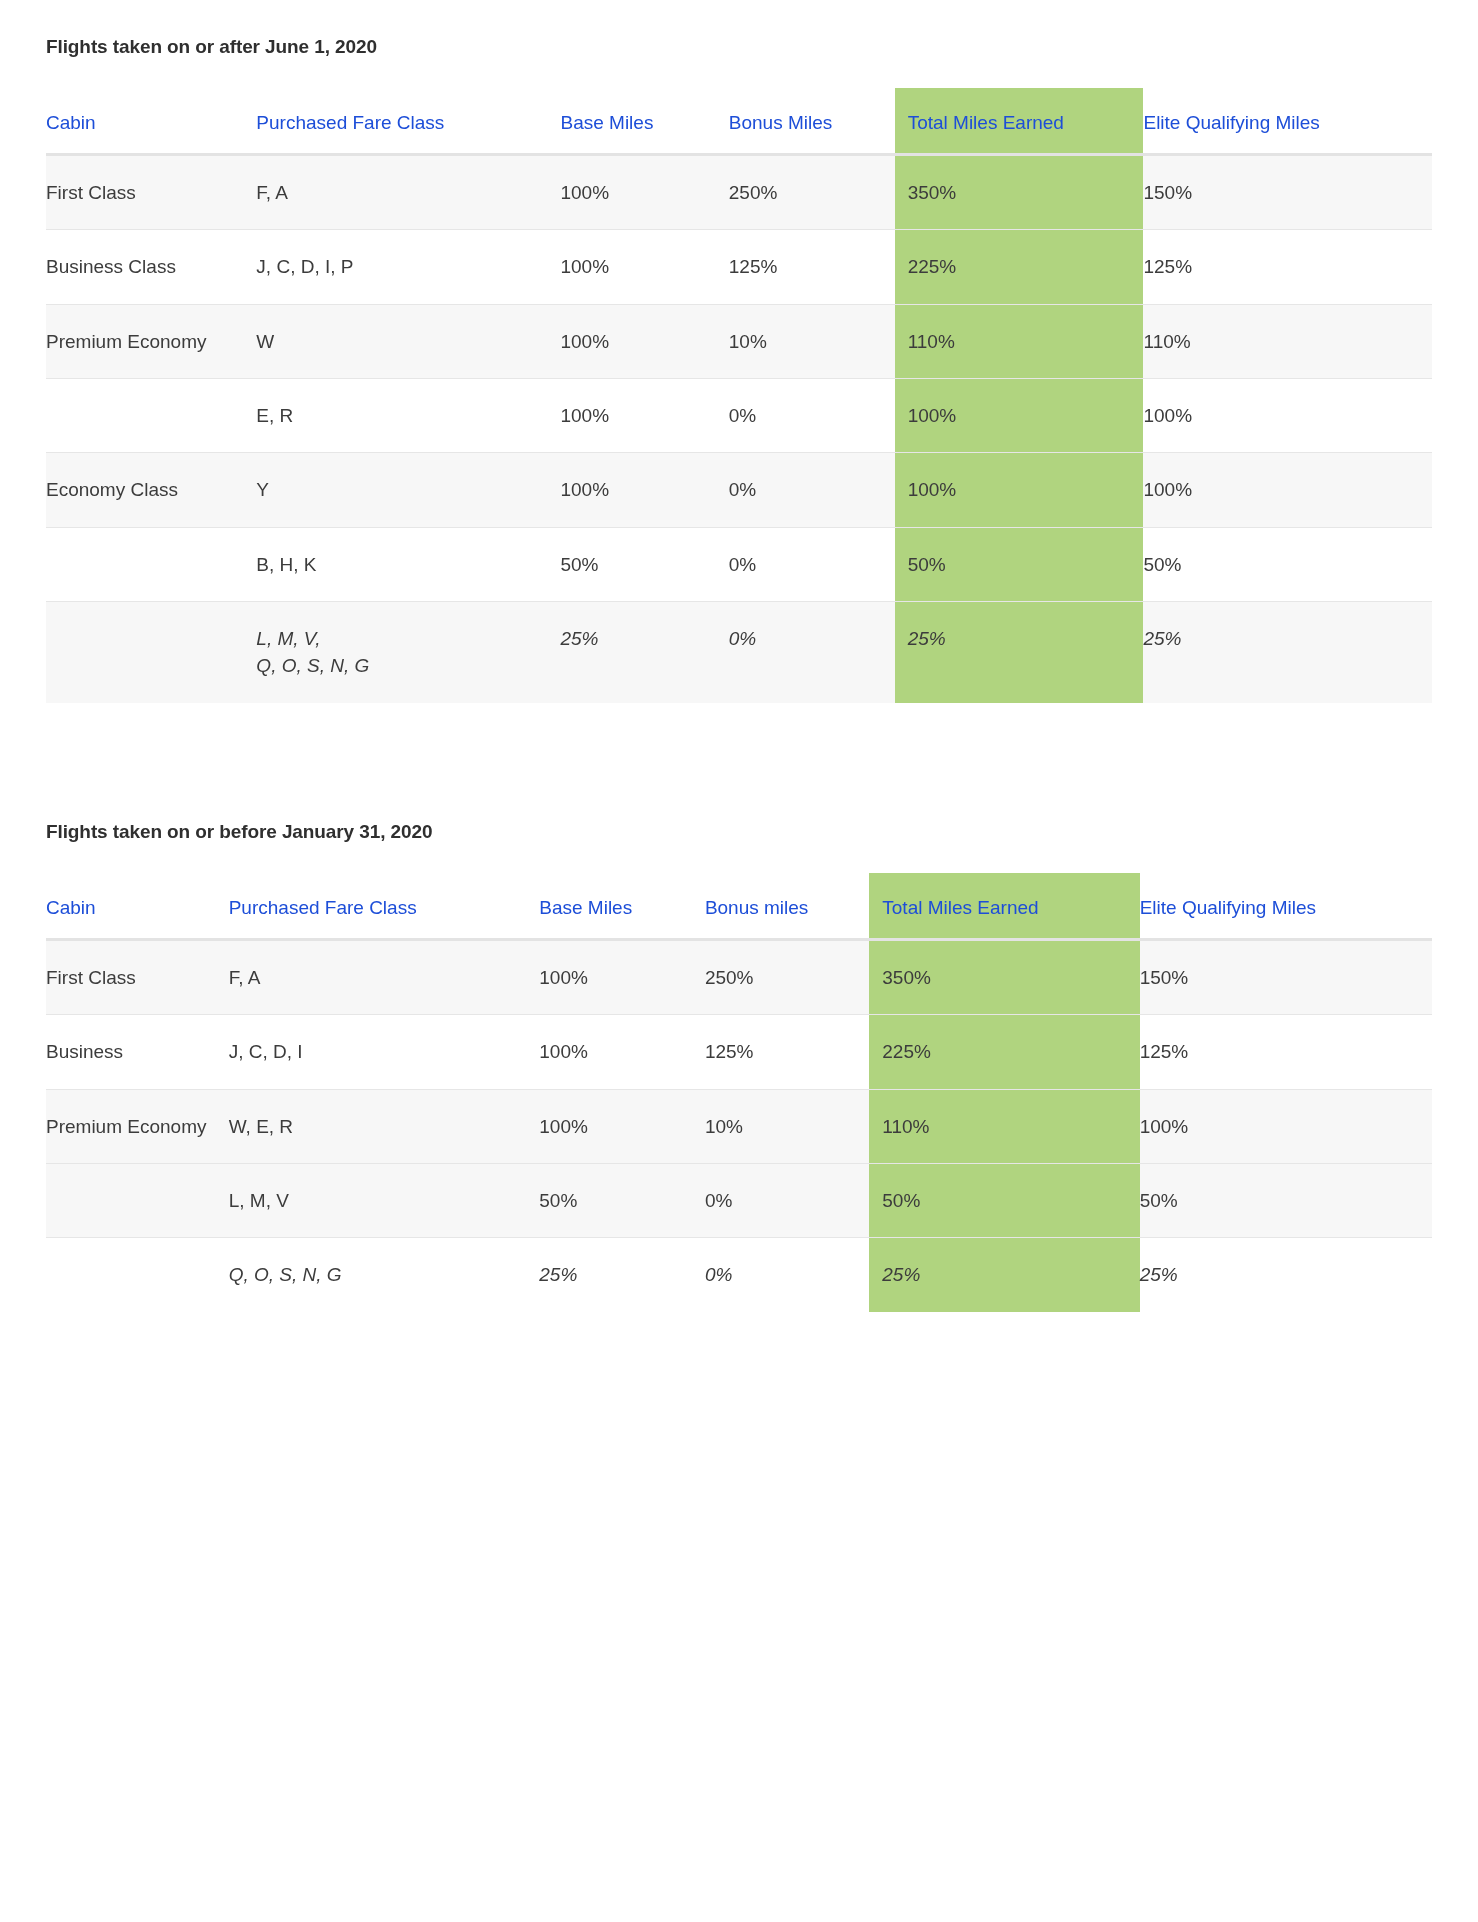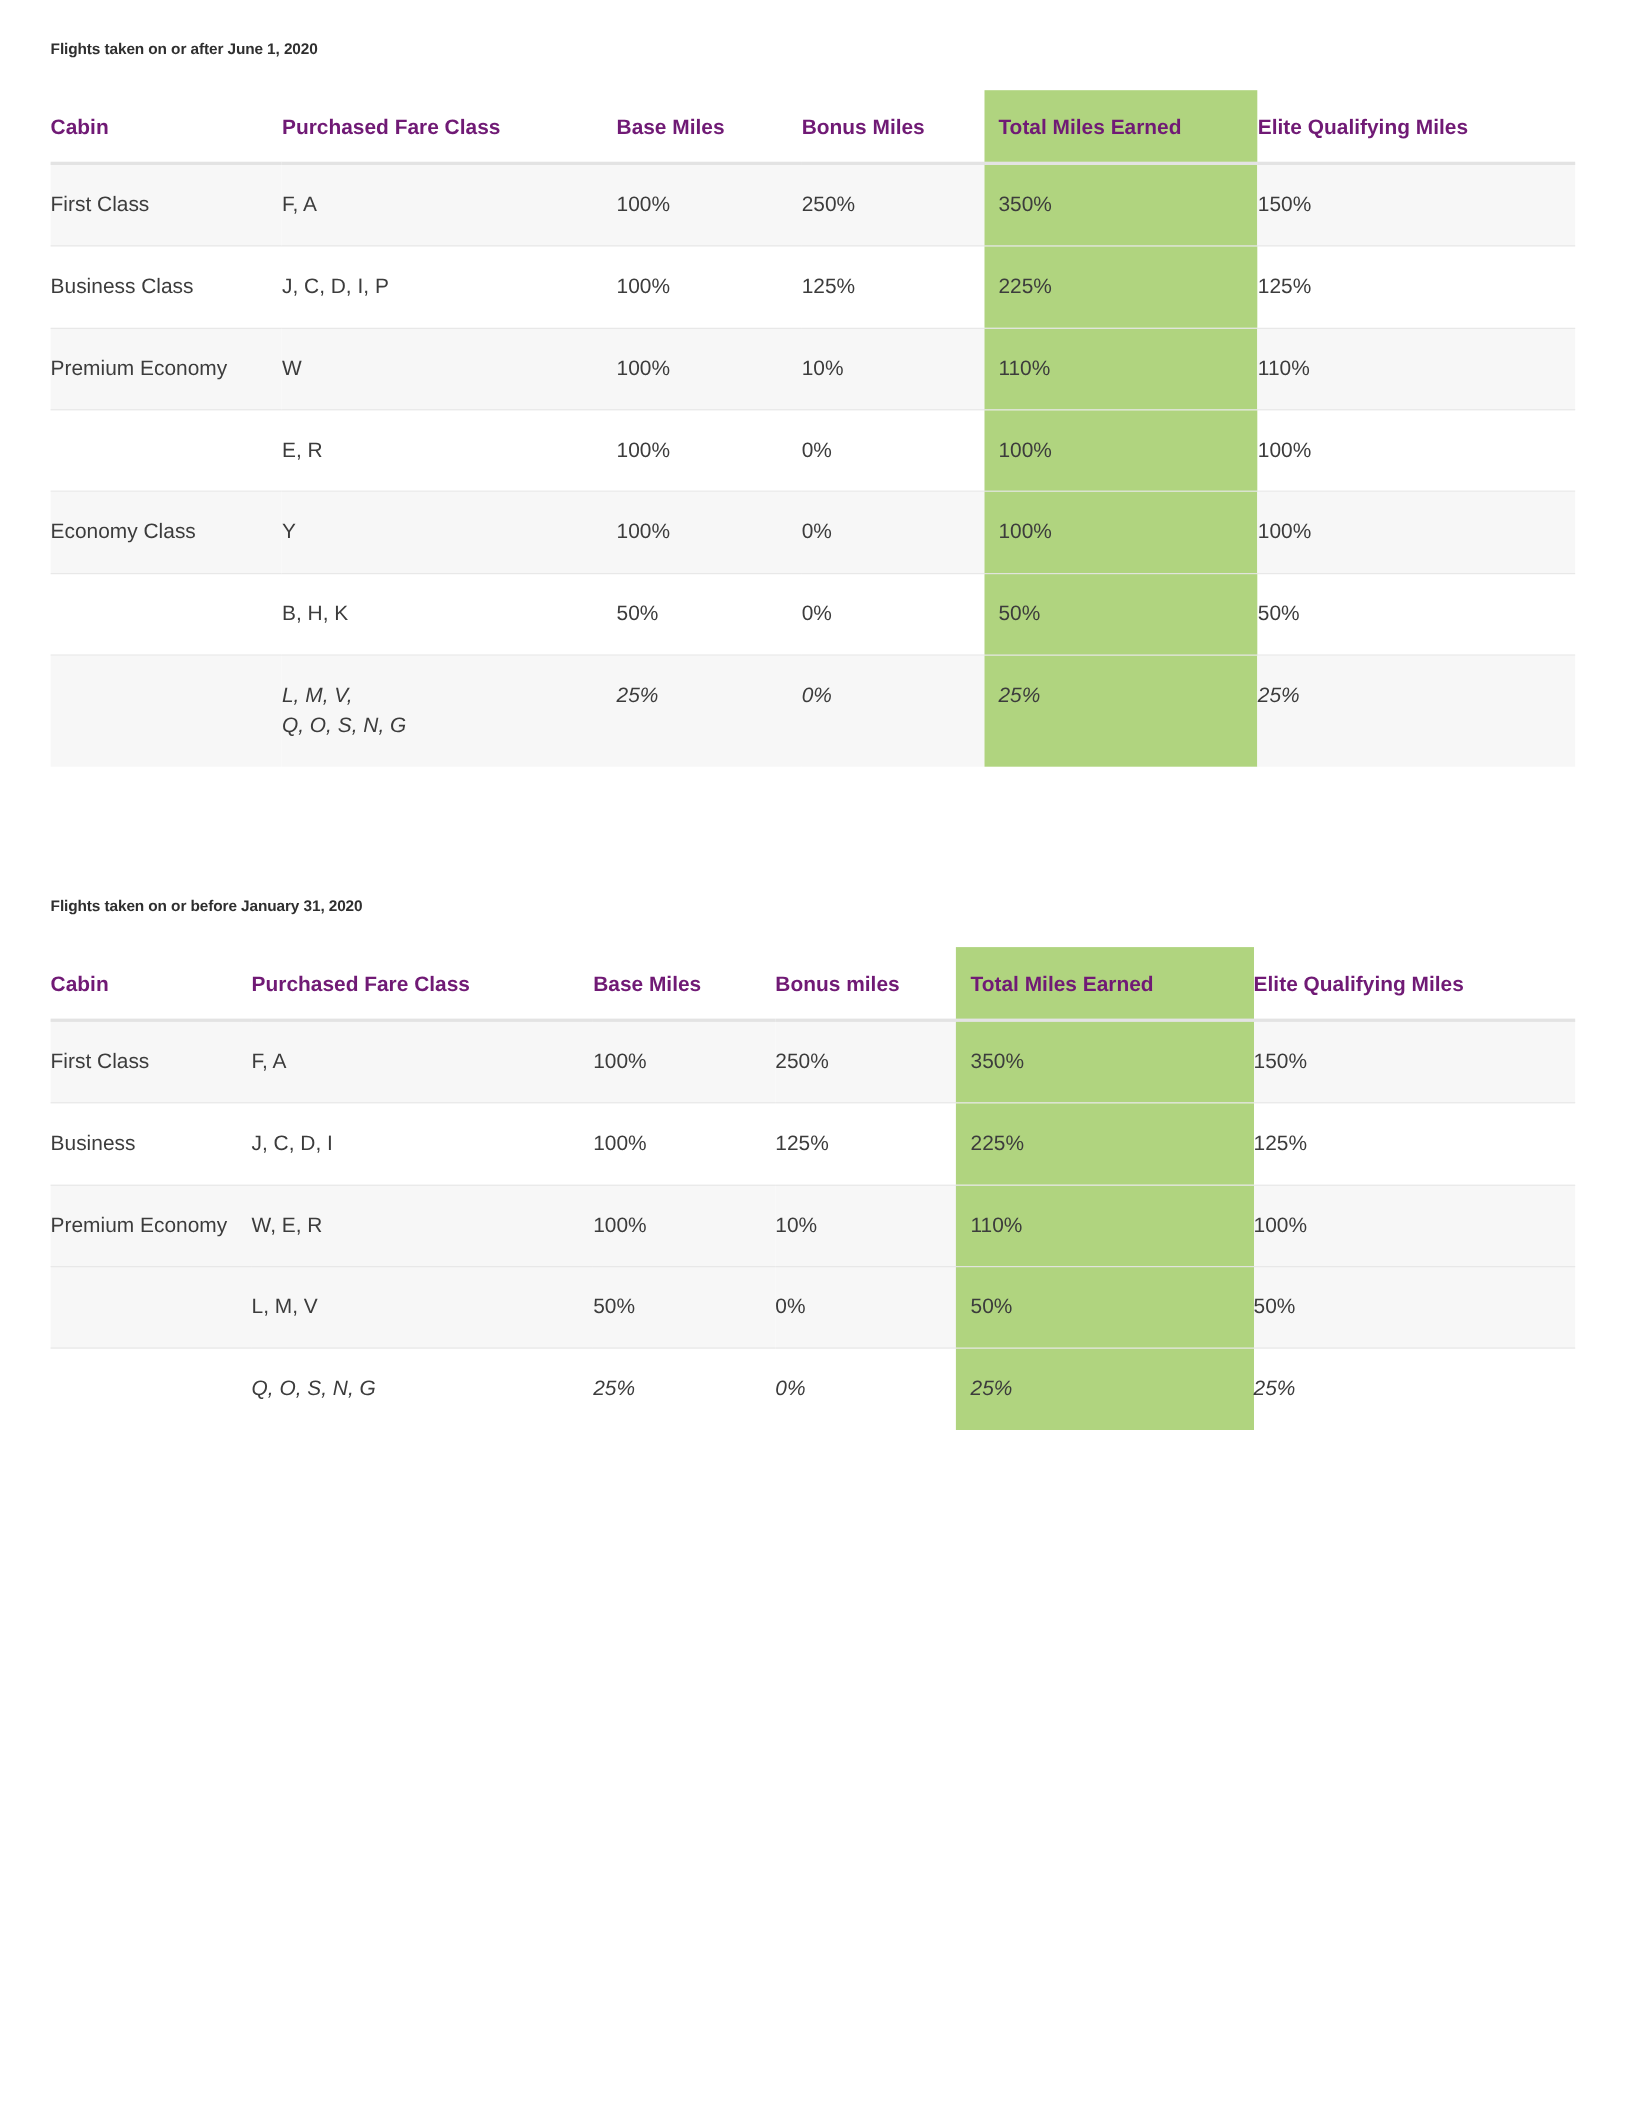--- a/index.html
+++ b/index.html
@@ -21,21 +21,21 @@
     box-sizing: border-box;
   }
 
   
   .section {
     padding-left: 46px;
     padding-right: 46px;
     box-sizing: border-box;
   }
   .section-title {
-    font-size: 14px;
+    font-size: 19px;
     font-weight: bold;
     letter-spacing: -0.1px;
     color: #2f2f2f;
     margin: 0;
     padding: 0;
   }
 
   
   table.miles-table {
     border-collapse: collapse;
@@ -48,22 +48,22 @@
     padding: 0;
     margin: 0;
     vertical-align: top;
     text-align: left;
     font-weight: normal;
   }
 
   
   .miles-table thead th {
     font-size: 19px;
-    font-weight: bold;
-    color: #701a75;
+    font-weight: normal;
+    color: #1d4ed8;
     line-height: 1.42;
     vertical-align: bottom;
     padding-top: 12px;
     padding-bottom: 16px;
     padding-right: 10px;
     box-sizing: border-box;
   }
   .miles-table thead tr {
     border-bottom: 3px solid #e3e3e3;
   }

